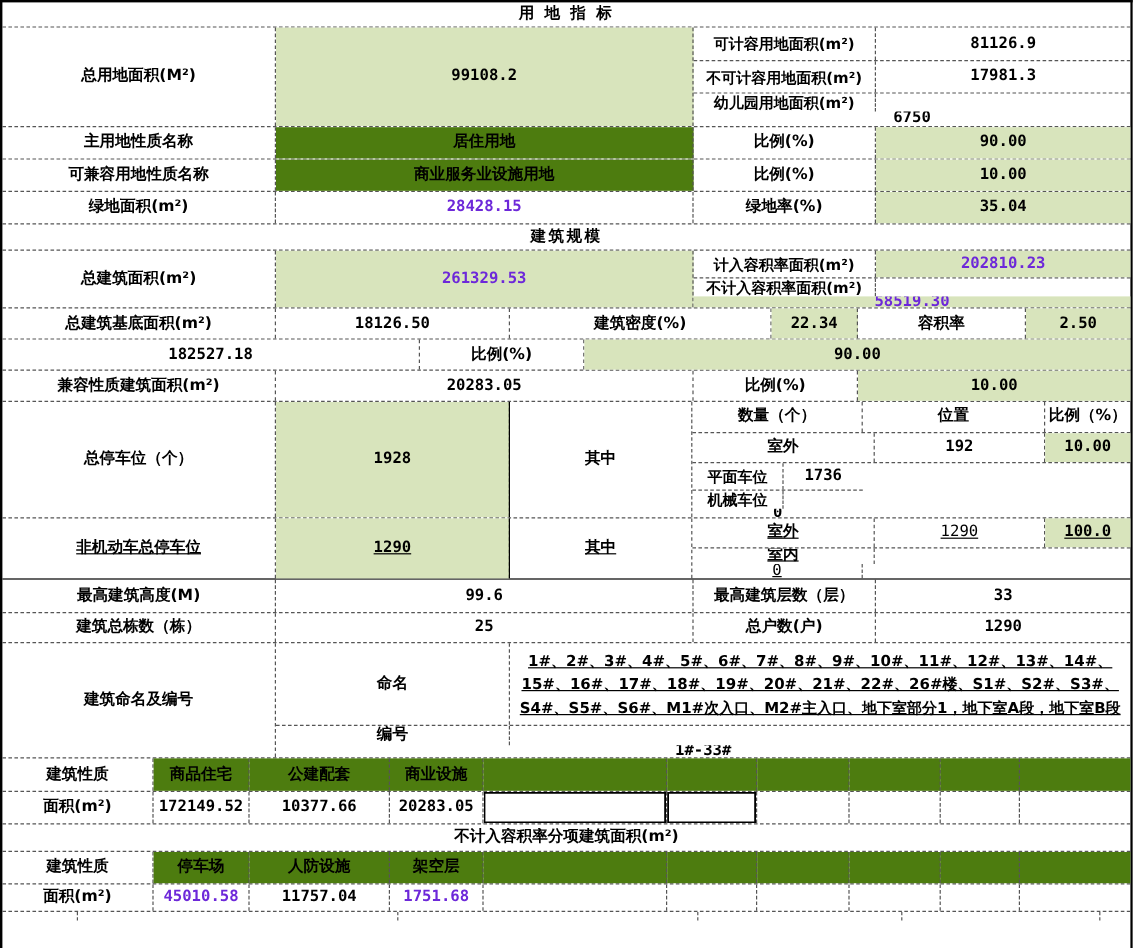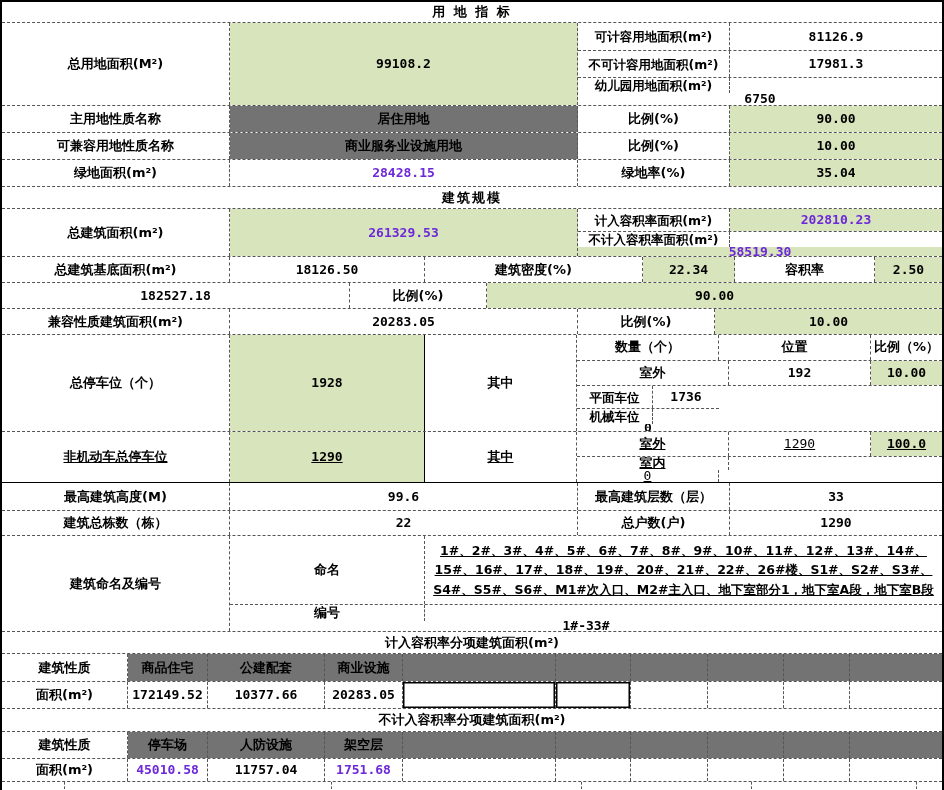--- a/index.html
+++ b/index.html
@@ -17,35 +17,35 @@
     display: flex; align-items: center; justify-content: center;
     text-align: center; border-right: 1px dashed #555;
     padding: 0 2px; overflow: hidden; line-height: 1.2;
   }
   .c:last-child { border-right: none; }
   .col { display: flex; flex-direction: column; }
   .sub { display: flex; border-bottom: 1px dashed #555; }
   .sub:last-child { border-bottom: none; flex-direction: column; }
   .f1 { flex: 1; }
   .green { background: #d8e4bc; }
-  .blue  { background: #737373; }
+  .blue  { background: #4d7c0f; }
   .red   { color: #6d28d9; }
   .num { font-family: "DejaVu Sans Mono", "Liberation Mono", monospace; font-weight: bold; }
   .light { font-weight: normal; }
   .title-row { justify-content: center; align-items: center; display: flex; letter-spacing: 2px; }
   .sm { font-size: 12.5px; }
   .names { font-size: 12.5px; line-height: 1.55; padding: 2px 6px; text-decoration: underline; }
   .solidbox { box-shadow: inset 0 0 0 1.5px #000; }
   .bl-solid { border-left: 1px solid #000; margin-left: -1px; }
   .solid-bottom { border-bottom: 1px solid #000; text-decoration: underline; }
   .stub { border-bottom: none; }
   
   .w126{width:126px}.w102{width:80px}.w117{width:117px}.w78{width:78px}
   .w228{width:228px}.w348{width:348px}.w152{width:152px}.w195{width:195px}
-  .w218{width:218px}.w72{width:92px}.w140{width:140px}
+  .w218{width:218px}.w72{width:72px}.w140{width:140px}
   .w137{width:137px}.w153{width:153px}.w142{width:142px}.w75{width:75px}
   .w77{width:77px}.w76{width:76px}.w66{width:66px}
   .w63{width:63px}.w267{width:267px}.w250{width:250px}.w170{width:170px}.w165{width:165px}
 </style>
 </head>
 <body>
 
 <div class="tbl">
 
   <div class="row title-row" style="height:21px">
@@ -186,42 +186,39 @@
 
   <div class="row" style="height:28px">
     <div class="c w228">最高建筑高度(M)</div>
     <div class="c w348 num">99.6</div>
     <div class="c w152">最高建筑层数（层）</div>
     <div class="c f1 num">33</div>
   </div>
 
   <div class="row" style="height:25px">
     <div class="c w228">建筑总栋数（栋）</div>
-    <div class="c w348 num">22</div>
+    <div class="c w348 num">25</div>
     <div class="c w152">总户数(户)</div>
     <div class="c f1 num">1290</div>
   </div>
 
   <div class="row" style="height:96px">
     <div class="c w228">建筑命名及编号</div>
     <div class="col f1">
       <div class="sub" style="height:70px">
         <div class="c w195">命名</div>
         <div class="c f1 names">1#、2#、3#、4#、5#、6#、7#、8#、9#、10#、11#、12#、13#、14#、15#、16#、17#、18#、19#、20#、21#、22#、26#楼、S1#、S2#、S3#、S4#、S5#、S6#、M1#次入口、M2#主入口、地下室部分1，地下室A段，地下室B段</div>
       </div>
       <div class="sub" style="height:26px">
         <div class="c w195">编号</div>
         <div class="c f1 num">1#-33#</div>
       </div>
     </div>
   </div>
 
-  <div class="row title-row" style="height:22px;letter-spacing:0">
-    <div class="c f1" style="border-right:none">计入容积率分项建筑面积(m²)</div>
-  </div>
 
   <div class="row" style="height:28px">
     <div class="c w126">建筑性质</div>
     <div class="c w102 blue">商品住宅</div>
     <div class="c w117 blue">公建配套</div>
     <div class="c w78 blue">商业设施</div>
     <div class="c w153 blue"></div>
     <div class="c w75 blue"></div>
     <div class="c w77 blue"></div>
     <div class="c w76 blue"></div>

